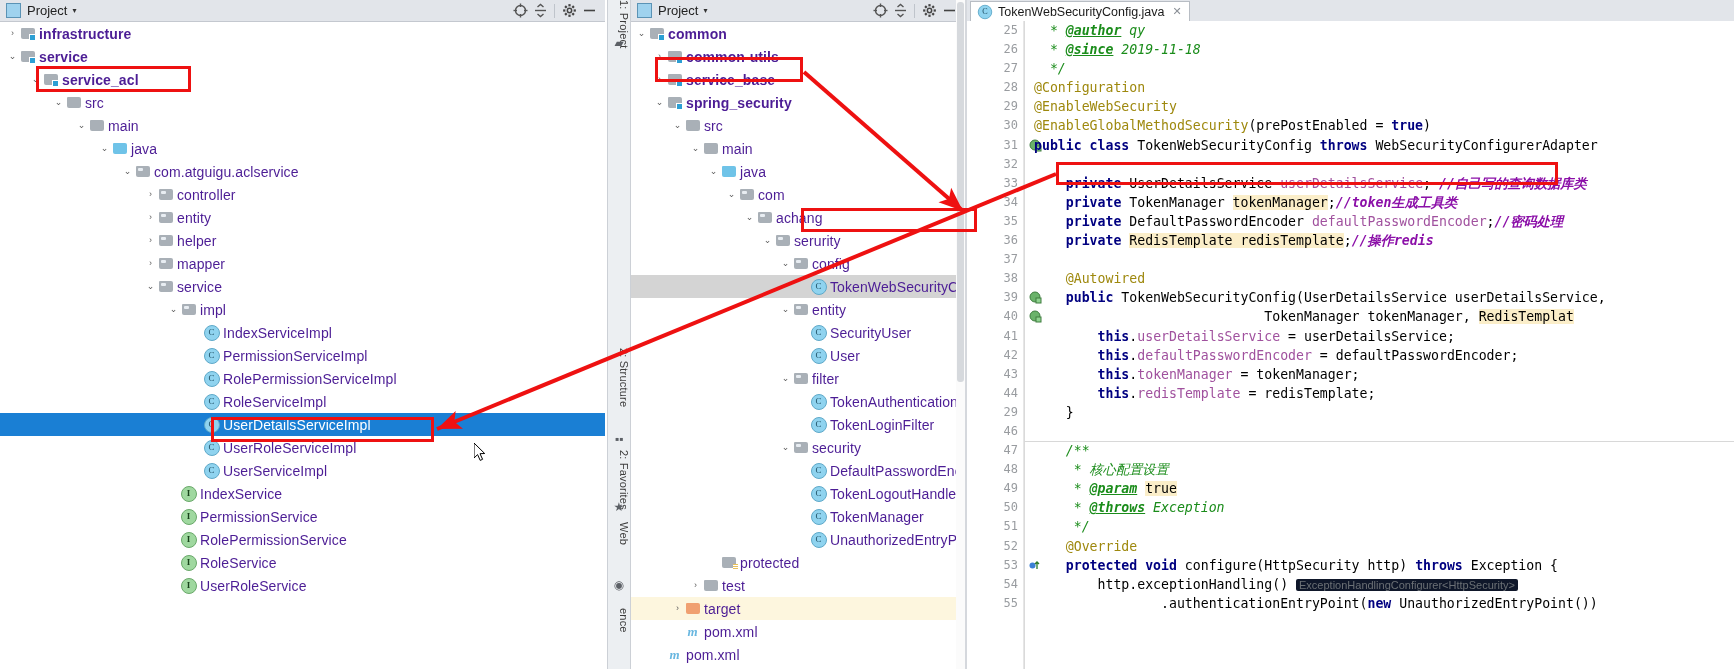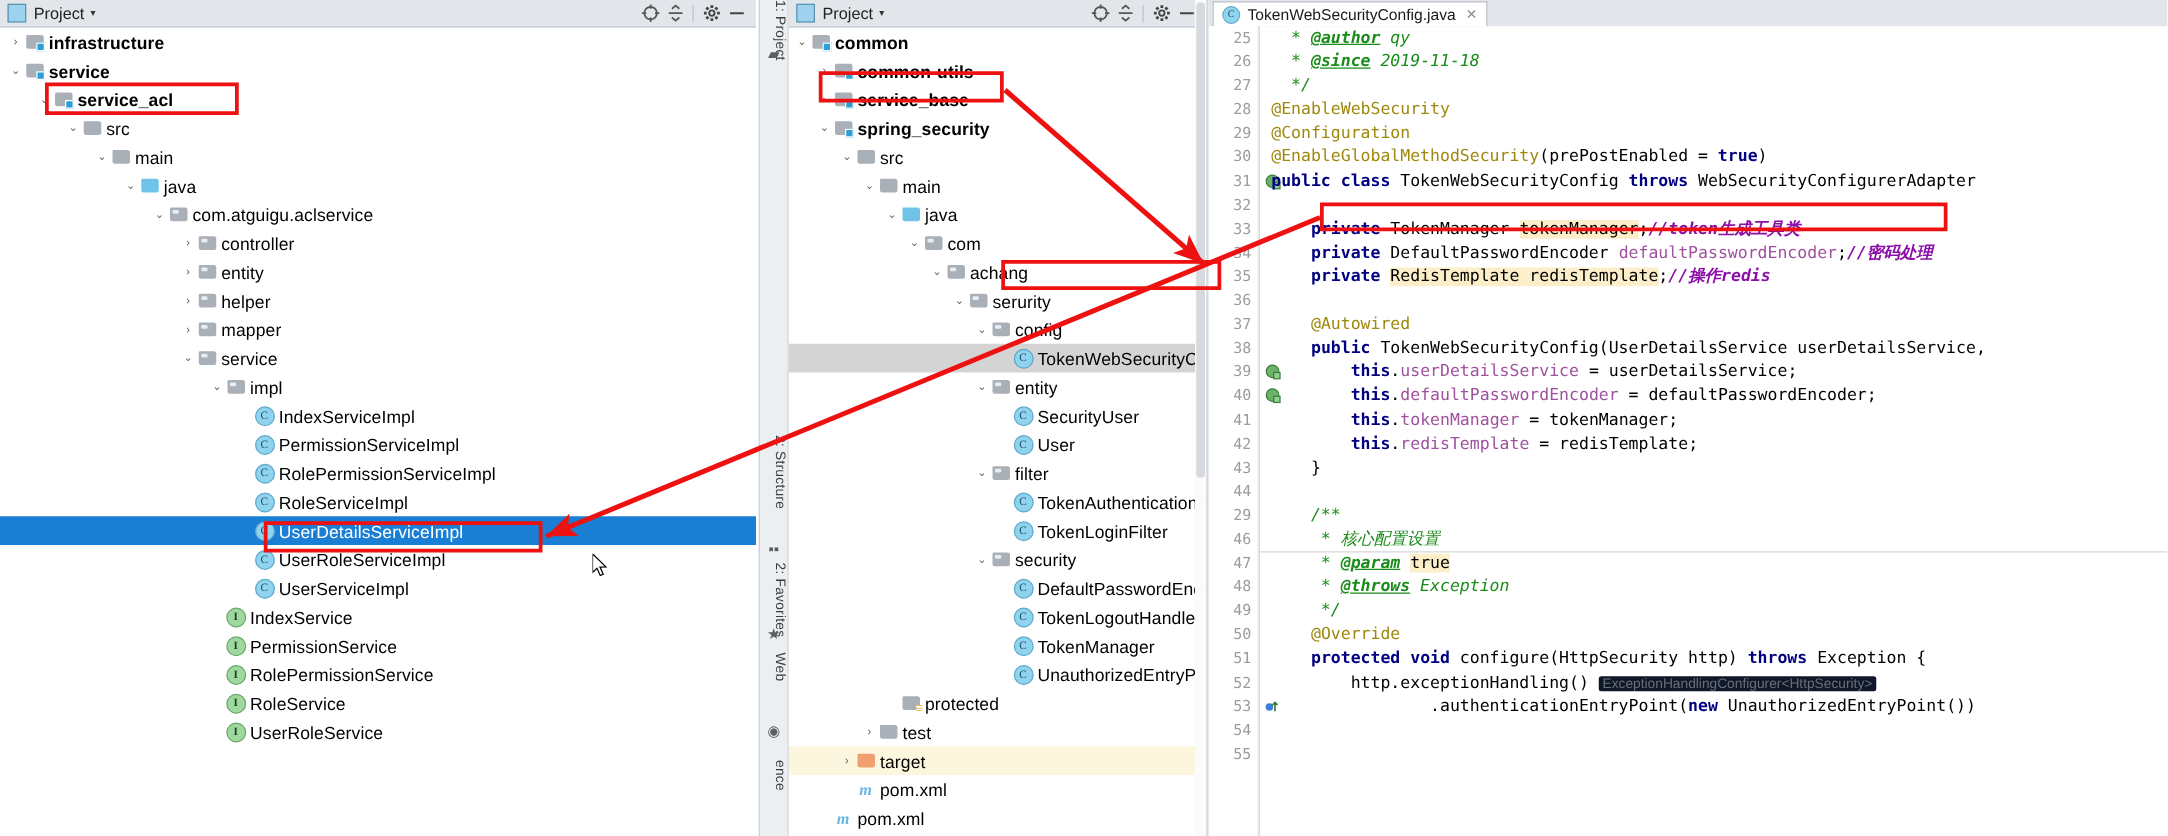--- a/index.html
+++ b/index.html
@@ -27,21 +27,21 @@
 
   .tree{position:absolute;left:0;right:0;top:22px;bottom:0;overflow:hidden;}
   .row{
     display:flex;align-items:center;height:23px;white-space:nowrap;
     position:relative;box-sizing:border-box;
   }
   .row .arrow{
     width:13px;flex:none;text-align:center;color:#5b5b5b;font-size:9px;line-height:1;
   }
   .row .ficon{width:17px;flex:none;display:flex;align-items:center;justify-content:center;}
-  .row .lbl{font-size:14px;color:#000000;padding-left:3px;letter-spacing:.1px;}
+  .row .lbl{font-size:14px;color:#4c1d95;padding-left:3px;letter-spacing:.1px;}
   .row.bold .lbl{font-weight:bold;}
   .row.sel{background:#1a7fd4;}
   .row.sel .lbl{color:#fff;}
   .row.greysel{background:#d4d4d4;}
   .row.yellow{background:#fdf6de;}
 
   
   .fo{width:14px;height:11px;border-radius:1px 2px 2px 2px;position:relative;display:inline-block;}
   .fo.grey{background:#a9b0b7;}
   .fo.blue{background:#6fc3e8;}
@@ -70,21 +70,21 @@
   .editor{position:absolute;top:0;bottom:0;right:0;background:#fff;overflow:hidden;}
   .tabbar{height:21px;background:#e2e5ea;display:flex;align-items:flex-end;}
   .tab{
     height:20px;background:#fff;border:1px solid #b8bdc4;border-bottom:none;
     display:flex;align-items:center;padding:0 7px 0 6px;font-size:12.5px;color:#1a1a1a;
     box-sizing:border-box;
   }
   .tab .cIcon{margin-right:5px;transform:scale(.9);}
   .tab .x{margin-left:8px;color:#8a8f96;font-size:11px;}
   .codewrap{position:absolute;left:0;right:0;top:21px;bottom:0;display:flex;}
-  .gutter{width:40px;flex:none;background:#fff;position:relative;}
+  .gutter{width:57px;flex:none;background:#fff;position:relative;}
   .gutter-edge{position:absolute;right:0;top:0;bottom:0;width:1px;background:#e6e6e6;}
   .lnum{
     height:19.1px;line-height:19.1px;text-align:right;padding-right:6px;
     font-family:"DejaVu Sans Mono",monospace;font-size:12px;color:#999ca0;box-sizing:border-box;
     position:relative;
   }
   .lmark{position:absolute;right:-18px;top:3px;width:13px;height:13px;}
   .codearea{flex:1;position:relative;overflow:hidden;}
   .cline{
     height:19.1px;line-height:19.1px;white-space:pre;
@@ -711,31 +711,33 @@
                 <path d="M8,10 L8,3 M6,5 L8,3 L10,5" stroke="#2a7a2a" stroke-width="1.3" fill="none"></path>
               </svg></span></div>
           <div class="lnum">54</div>
           <div class="lnum">55</div>
         </div>
       <div class="codearea" id="codearea">
         <div class="foldbar"></div>
       <div class="cline"><span class="jd">  * </span><span class="jdt">@author</span><span class="jd"> qy</span></div>
           <div class="cline"><span class="jd">  * </span><span class="jdt">@since</span><span class="jd"> 2019-11-18</span></div>
           <div class="cline"><span class="jd">  */</span></div>
+          <div class="cline"><span class="an">@Configuration</span></div>
           <div class="cline"><span class="an">@EnableWebSecurity</span></div>
-          <div class="cline"><span class="an">@Configuration</span></div>
           <div class="cline"><span class="an">@EnableGlobalMethodSecurity</span><span class="ty">(prePostEnabled = </span><span class="k">true</span><span class="ty">)</span></div>
           <div class="cline"><span class="k">public class </span><span class="ty">TokenWebSecurityConfig </span><span class="k">throws </span><span class="ty">WebSecurityConfigurerAdapter </span></div>
           <div class="cline"></div>
+          <div class="cline"><span class="ty">    </span><span class="k">private </span><span class="ty">UserDetailsService </span><span class="fld">userDetailsService</span><span class="ty">; </span><span class="cmz">//自己写的查询数据库类</span></div>
           <div class="cline"><span class="ty">    </span><span class="k">private </span><span class="ty">TokenManager </span><span class="hl">tokenManager</span><span class="ty">;</span><span class="cmz">//token生成工具类</span></div>
           <div class="cline"><span class="ty">    </span><span class="k">private </span><span class="ty">DefaultPasswordEncoder </span><span class="fld">defaultPasswordEncoder</span><span class="ty">;</span><span class="cmz">//密码处理</span></div>
           <div class="cline"><span class="ty">    </span><span class="k">private </span><span class="hl">RedisTemplate </span><span class="hl">redisTemplate</span><span class="ty">;</span><span class="cmz">//操作redis</span></div>
           <div class="cline"></div>
           <div class="cline"><span class="ty">    </span><span class="an">@Autowired</span></div>
           <div class="cline"><span class="ty">    </span><span class="k">public </span><span class="ty">TokenWebSecurityConfig(UserDetailsService userDetailsService, </span></div>
+          <div class="cline"><span class="ty">                             TokenManager tokenManager, </span><span class="hl">RedisTemplat</span></div>
           <div class="cline"><span class="ty">        </span><span class="k">this</span><span class="ty">.</span><span class="fld">userDetailsService</span><span class="ty"> = userDetailsService;</span></div>
           <div class="cline"><span class="ty">        </span><span class="k">this</span><span class="ty">.</span><span class="fld">defaultPasswordEncoder</span><span class="ty"> = defaultPasswordEncoder;</span></div>
           <div class="cline"><span class="ty">        </span><span class="k">this</span><span class="ty">.</span><span class="fld">tokenManager</span><span class="ty"> = tokenManager;</span></div>
           <div class="cline"><span class="ty">        </span><span class="k">this</span><span class="ty">.</span><span class="fld">redisTemplate</span><span class="ty"> = redisTemplate;</span></div>
           <div class="cline"><span class="ty">    }</span></div>
           <div class="cline"></div>
           <div class="hsep" style="top: 420.2px;"></div>
           <div class="cline"><span class="jd">    /**</span></div>
           <div class="cline"><span class="jd">     * 核心配置设置</span></div>
           <div class="cline"><span class="jd">     * </span><span class="jdt">@param</span><span class="jd"> </span><span class="hl">true</span></div>

